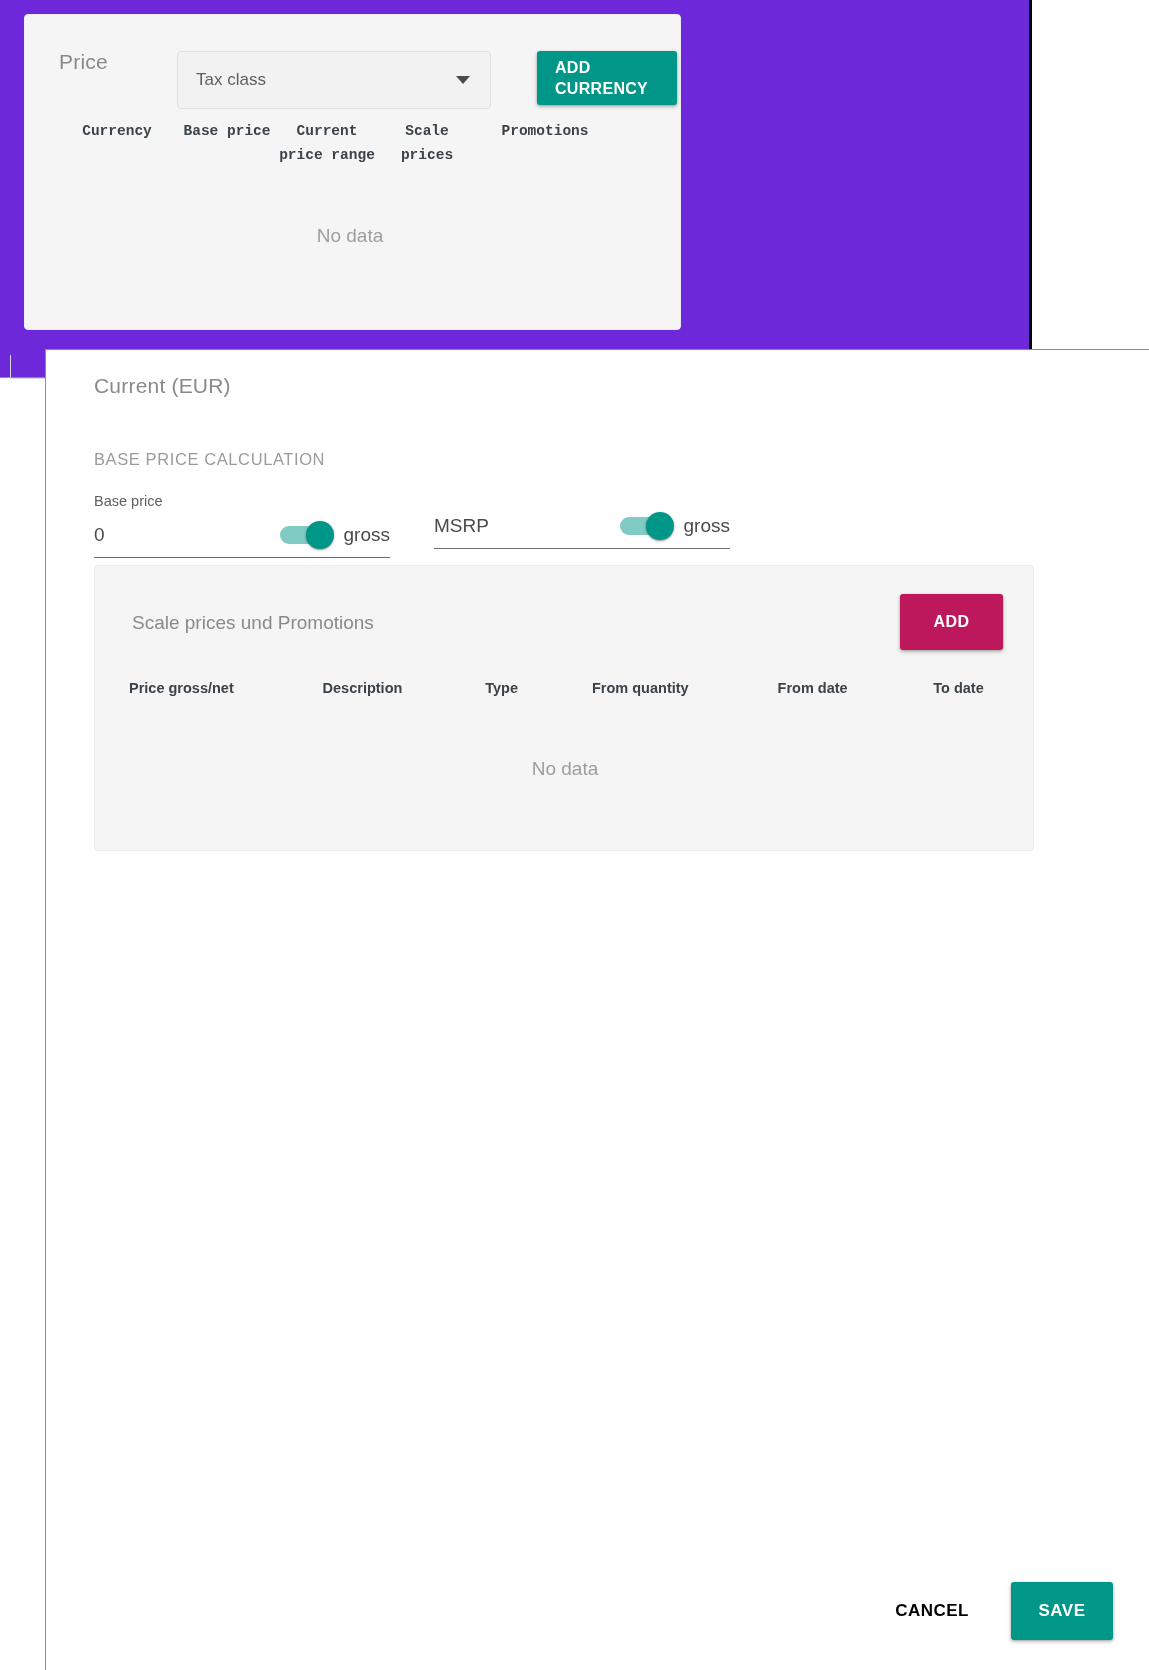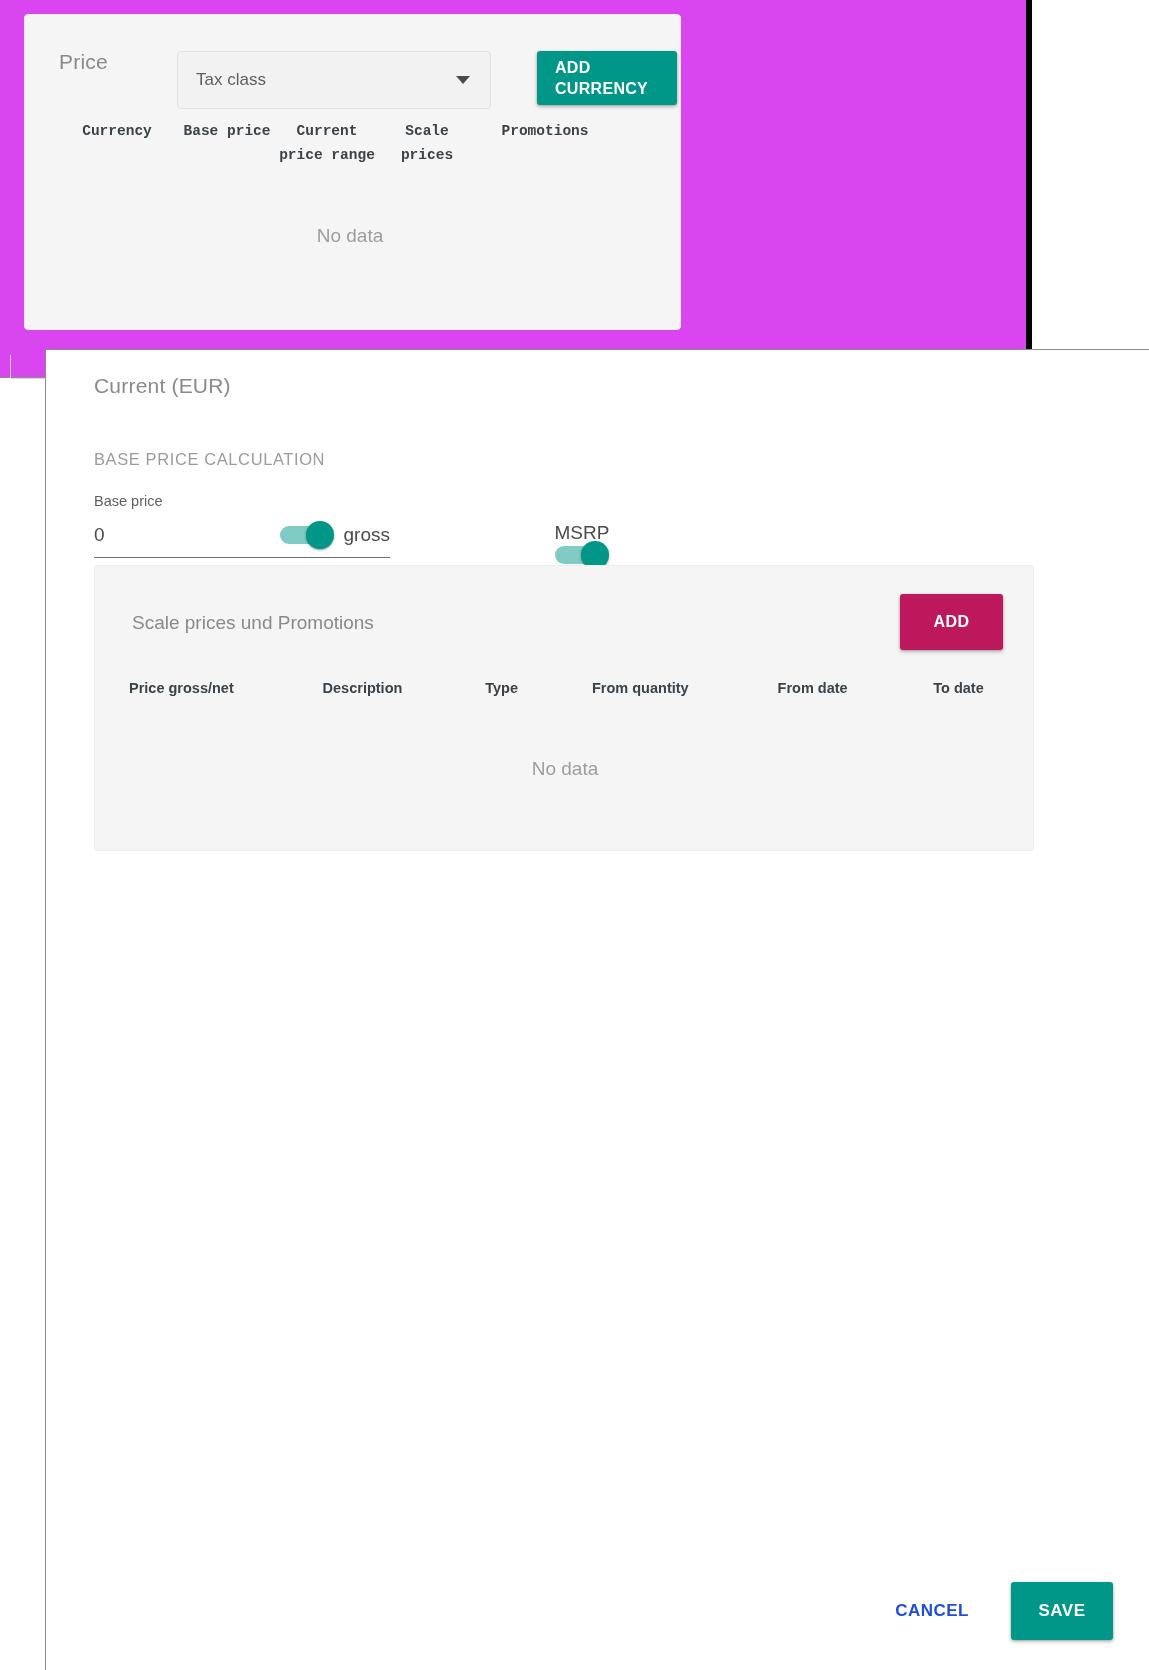--- a/index.html
+++ b/index.html
@@ -16,22 +16,22 @@
     overflow: hidden;
   }
 
   
   #background-page {
     position: absolute;
     left: 0;
     top: 0;
     width: 1032px;
     height: 378px;
-    background: #d946ef;
-    border-right: 6px solid #000000;
+    background: #6d28d9;
+    border-right: 3px solid #000000;
     border-bottom: 1px solid #8c8c8c;
     box-sizing: border-box;
   }
 
   #price-panel {
     position: absolute;
     left: 24px;
     top: 14px;
     width: 657px;
     height: 316px;
@@ -184,23 +184,22 @@
     display: flex;
     align-items: center;
   }
   #base-price-group {
     left: 48px;
     top: 163px;
     width: 296px;
   }
   #msrp-group {
     left: 388px;
-    top: 172px;
+    top: 154px;
     width: 296px;
-    flex-direction: column;
   }
   .field-value {
     font-size: 19px;
     color: #4a4a4a;
     flex: 1;
   }
 
   .toggle {
     position: relative;
     width: 54px;
@@ -308,21 +307,21 @@
     height: 62px;
     display: flex;
     align-items: center;
     justify-content: flex-end;
     padding-right: 36px;
     box-sizing: border-box;
   }
   #cancel-button {
     background: transparent;
     border: none;
-    color: #1d4ed8;
+    color: #000000;
     font-family: "Liberation Sans", sans-serif;
     font-size: 17px;
     font-weight: bold;
     letter-spacing: 0.5px;
     padding: 14px 18px;
     cursor: pointer;
   }
   #save-button {
     margin-left: 24px;
     width: 102px;

